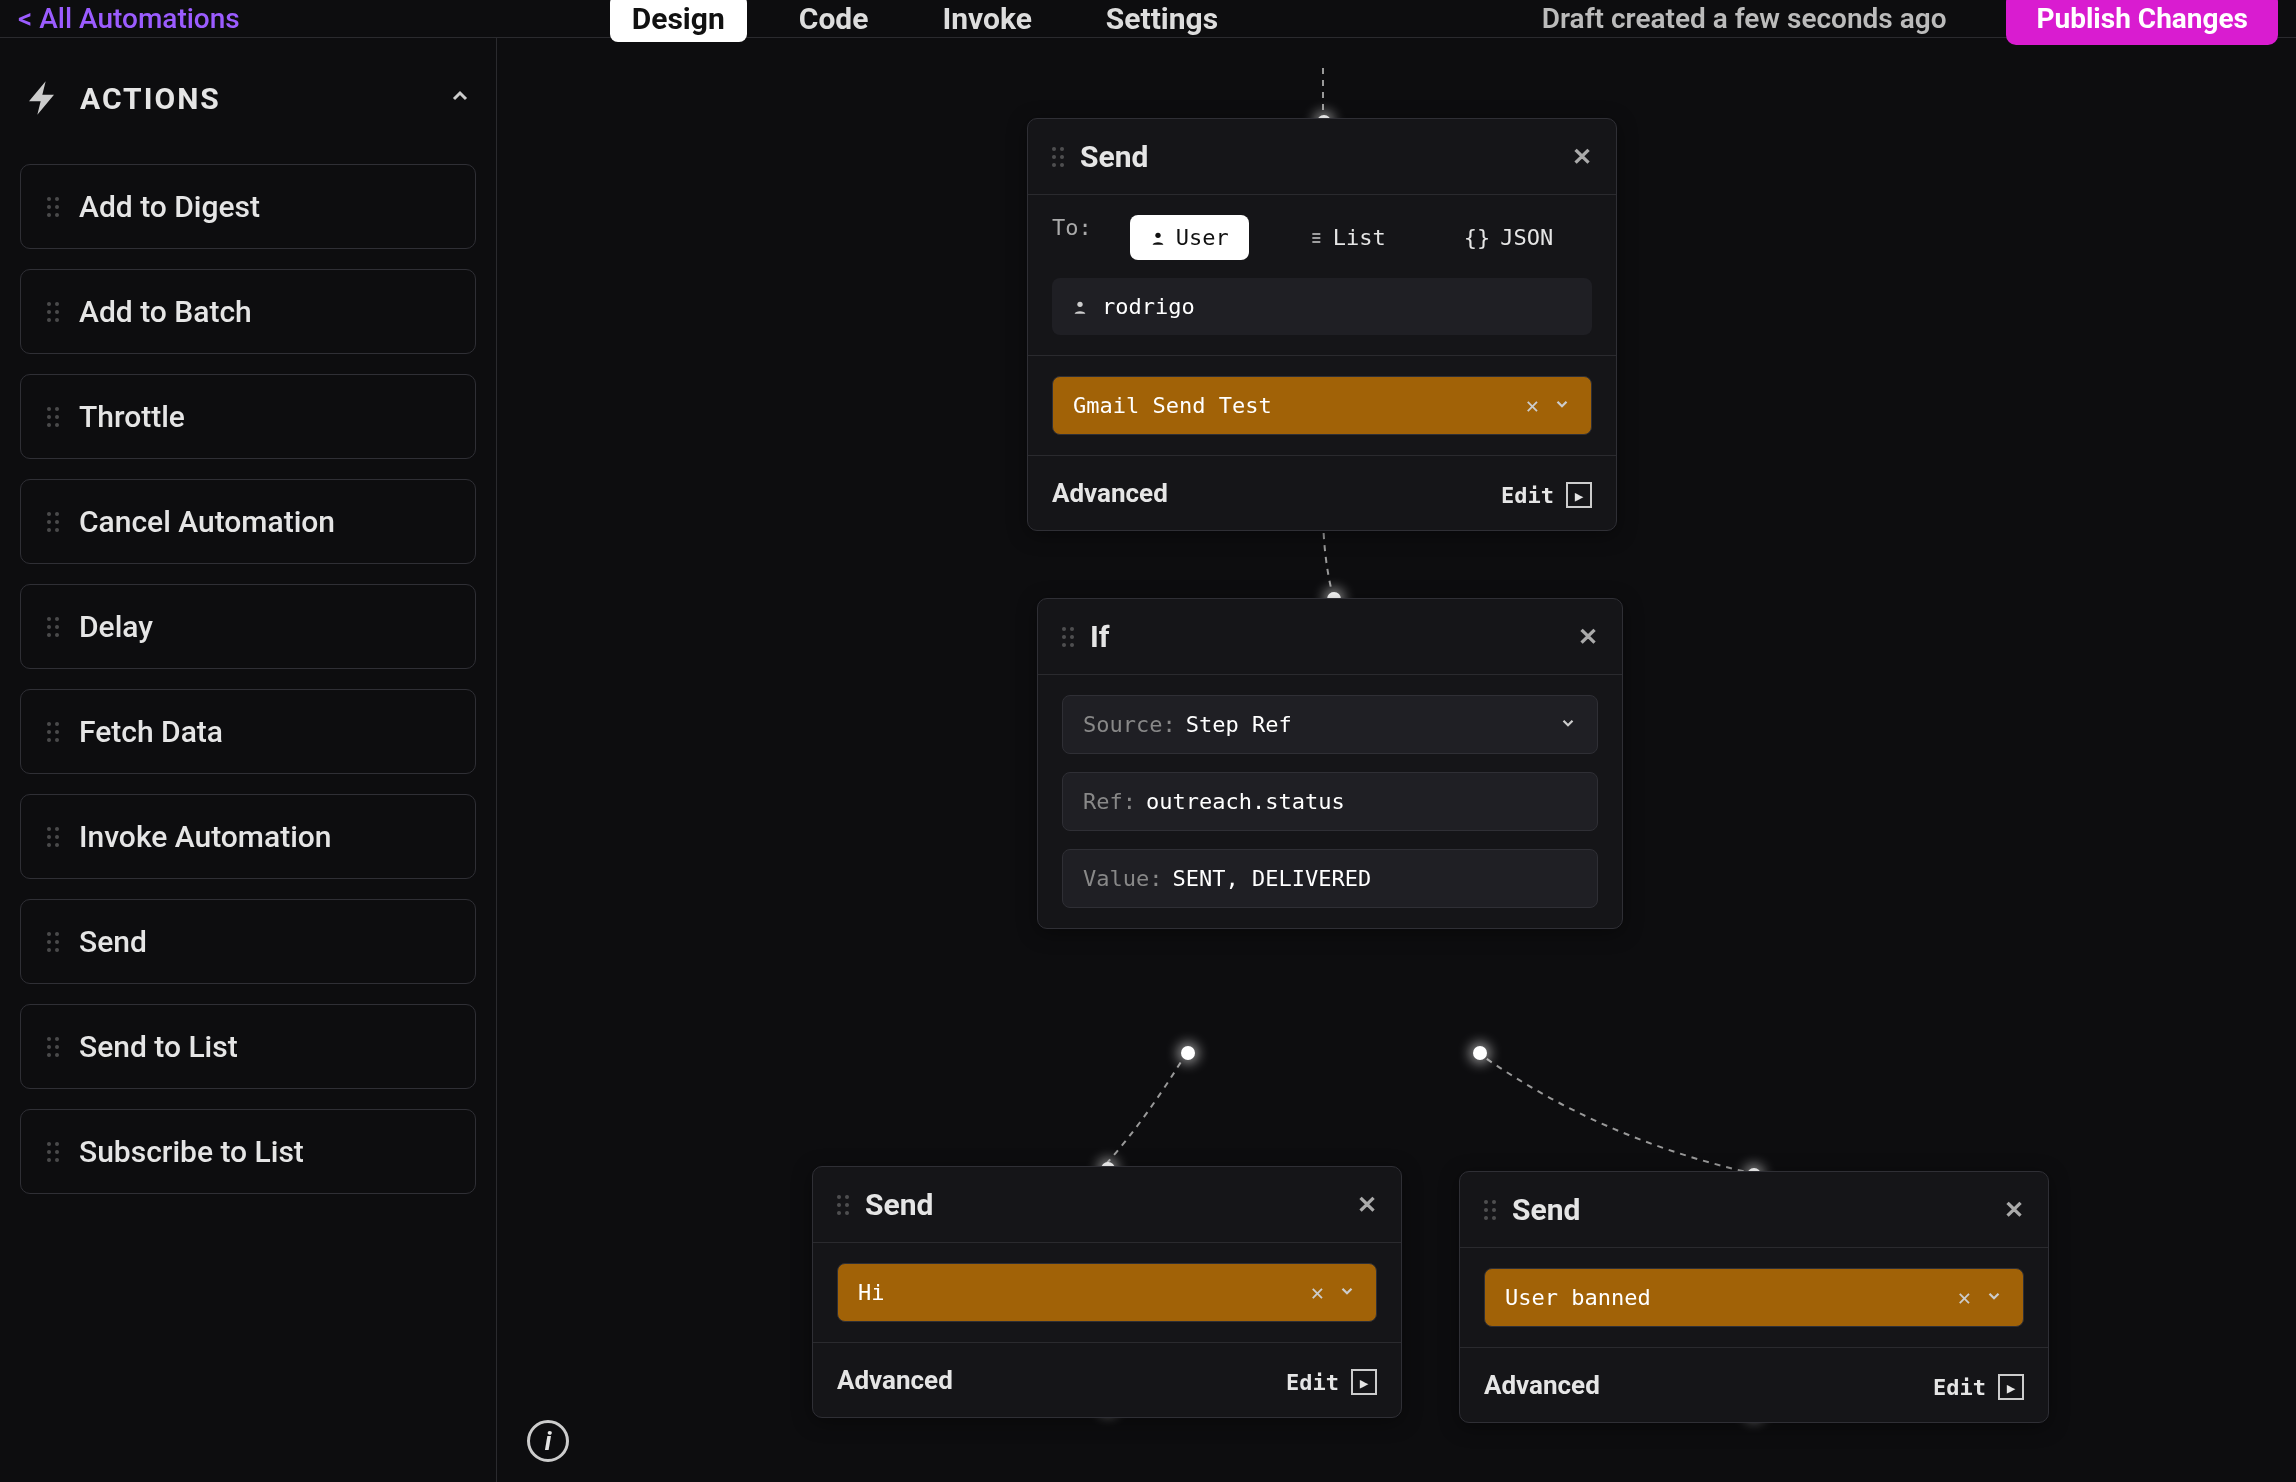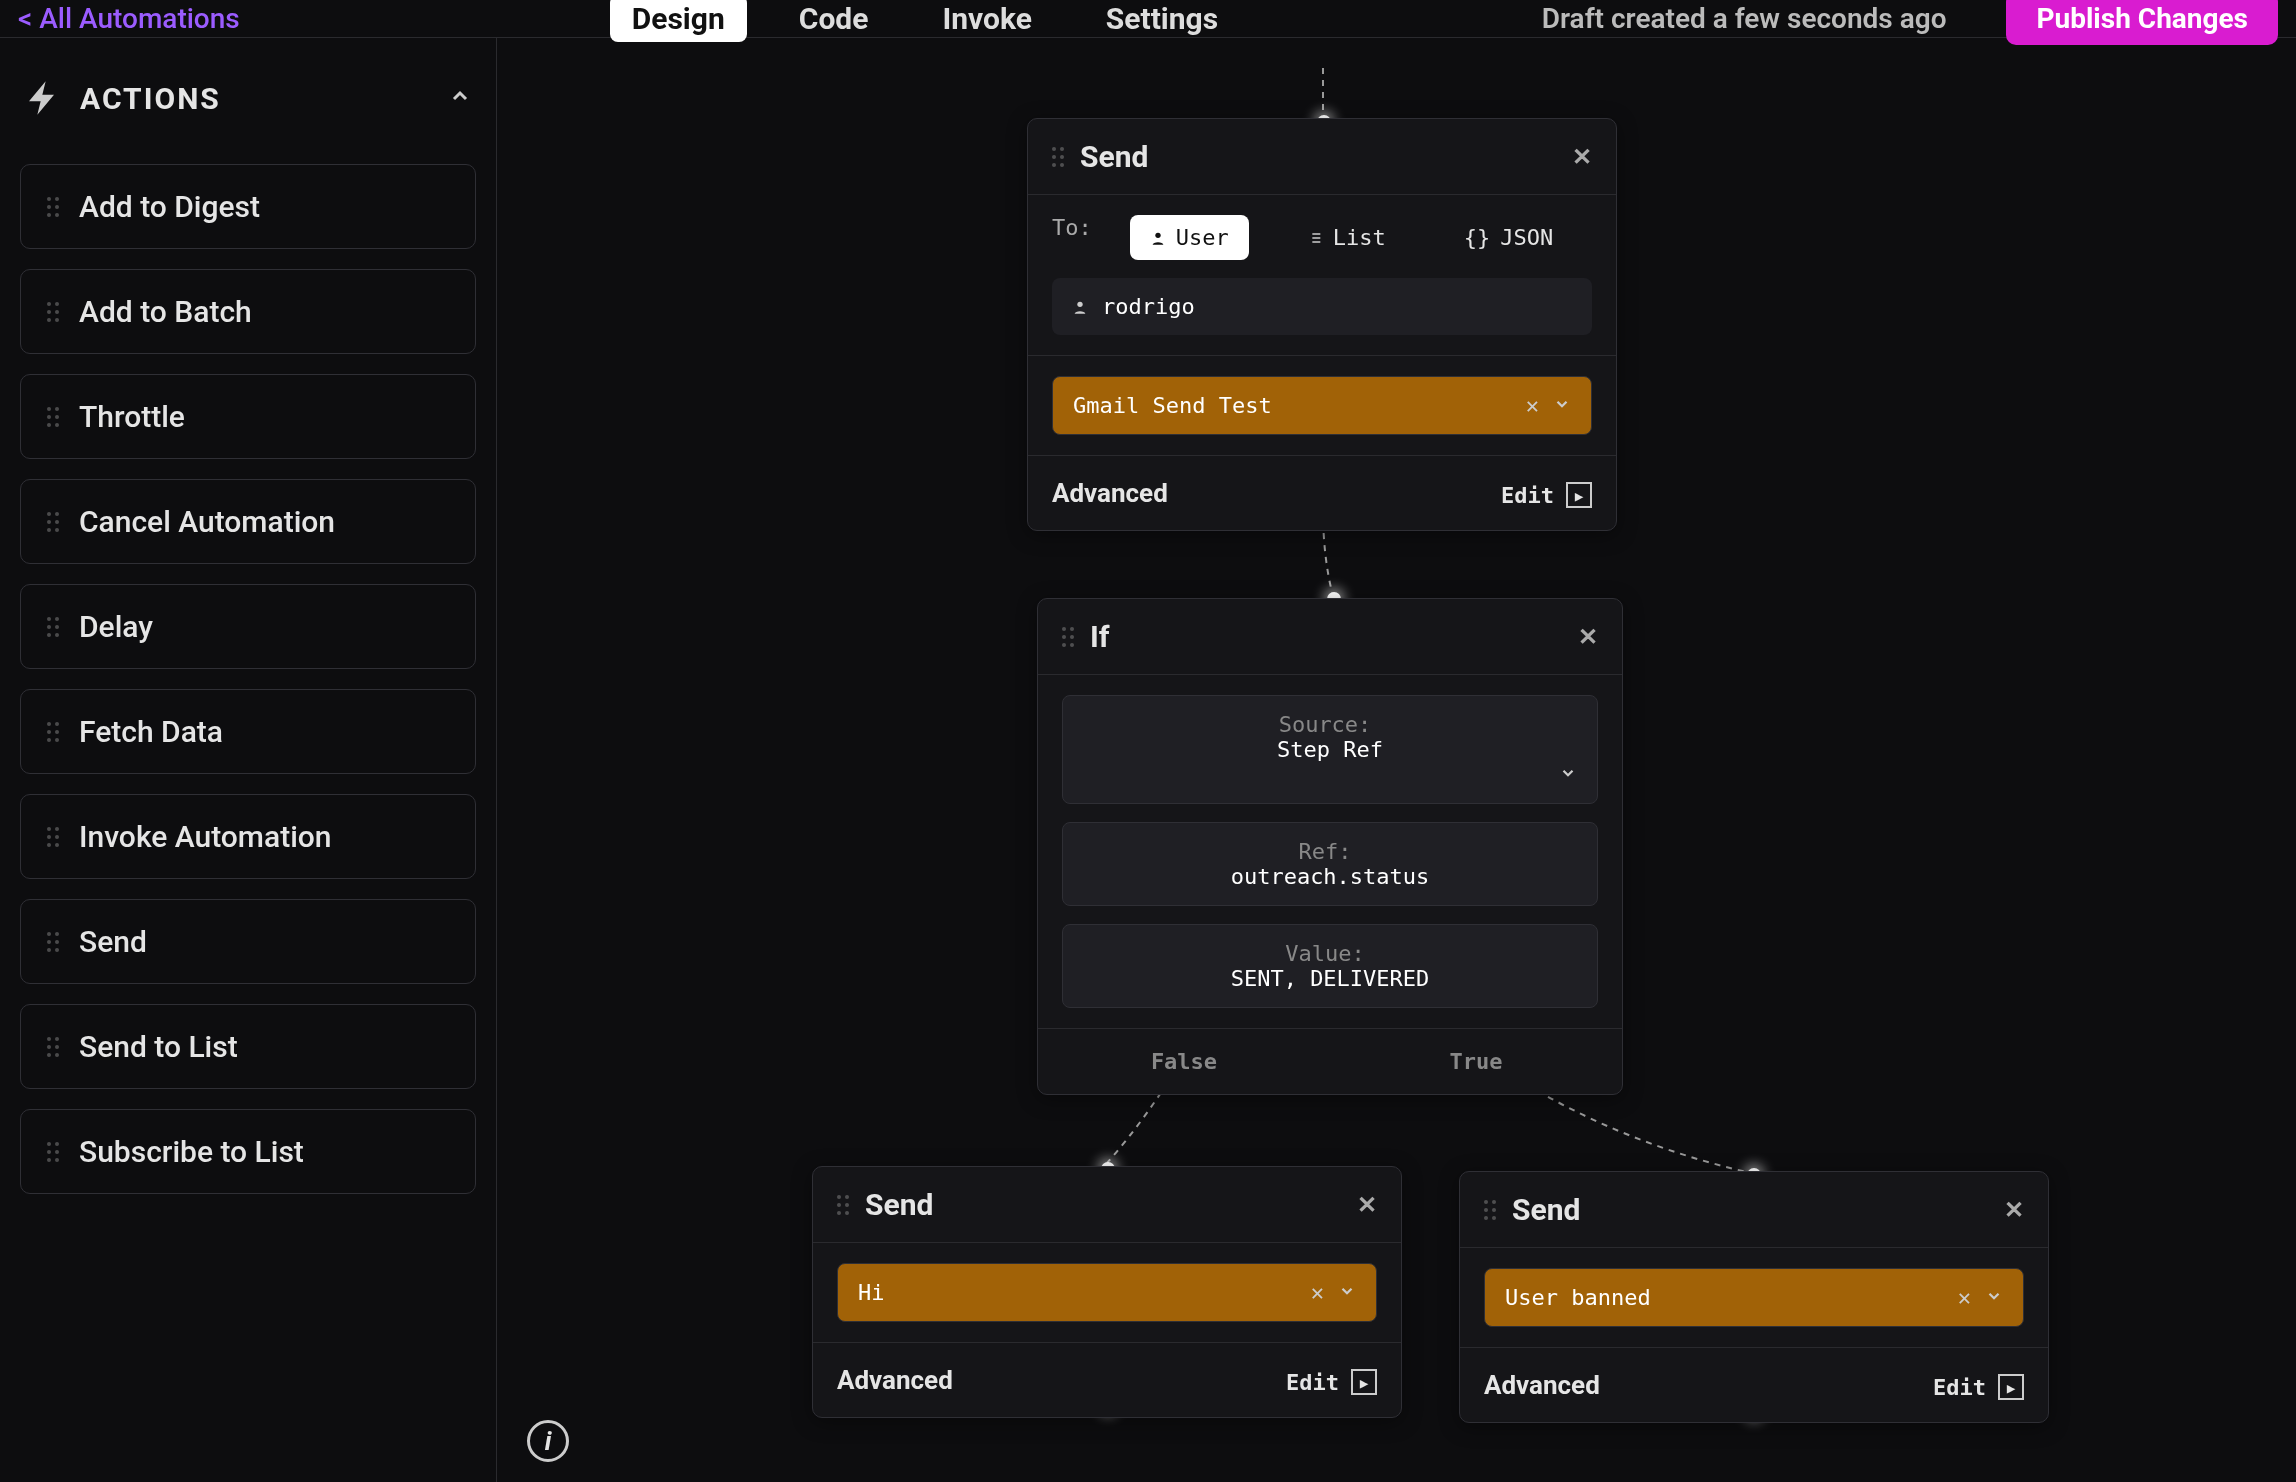--- a/index.html
+++ b/index.html
@@ -192,21 +192,20 @@
 .if-field {
   background: #1f1f24;
   border: 1px solid #2f2f35;
   border-radius: 8px;
   padding: 16px 20px;
   font-family: "SF Mono", Menlo, monospace;
   font-size: 22px;
   margin-bottom: 18px;
   display: flex;
   align-items: center;
-  flex-direction: column;
 }
 .if-label { color: #888; margin-right: 10px; }
 .if-val { color: #fff; }
 .branches {
   display: flex;
   border-top: 1px solid #2a2a2e;
 }
 .branch {
   flex: 1;
   text-align: center;
@@ -565,24 +564,20 @@
         </div>
         <div class="if-field">
           <span class="if-label">Ref:</span>
           <span class="if-val">outreach.status</span>
         </div>
         <div class="if-field" style="margin-bottom:0">
           <span class="if-label">Value:</span>
           <span class="if-val">SENT, DELIVERED</span>
         </div>
       </div>
-      <div class="branches">
-        <div class="branch">False</div>
-        <div class="branch">True</div>
-      </div>
     </div>
 
     <div class="node" style="left:315px; top:1128px; width:590px;">
       <div class="node-header">
         <span class="grip">
             <span class="grip-row">
               <span class="grip-dot"></span>
               <span class="grip-dot"></span>
             </span>
             <span class="grip-row">

